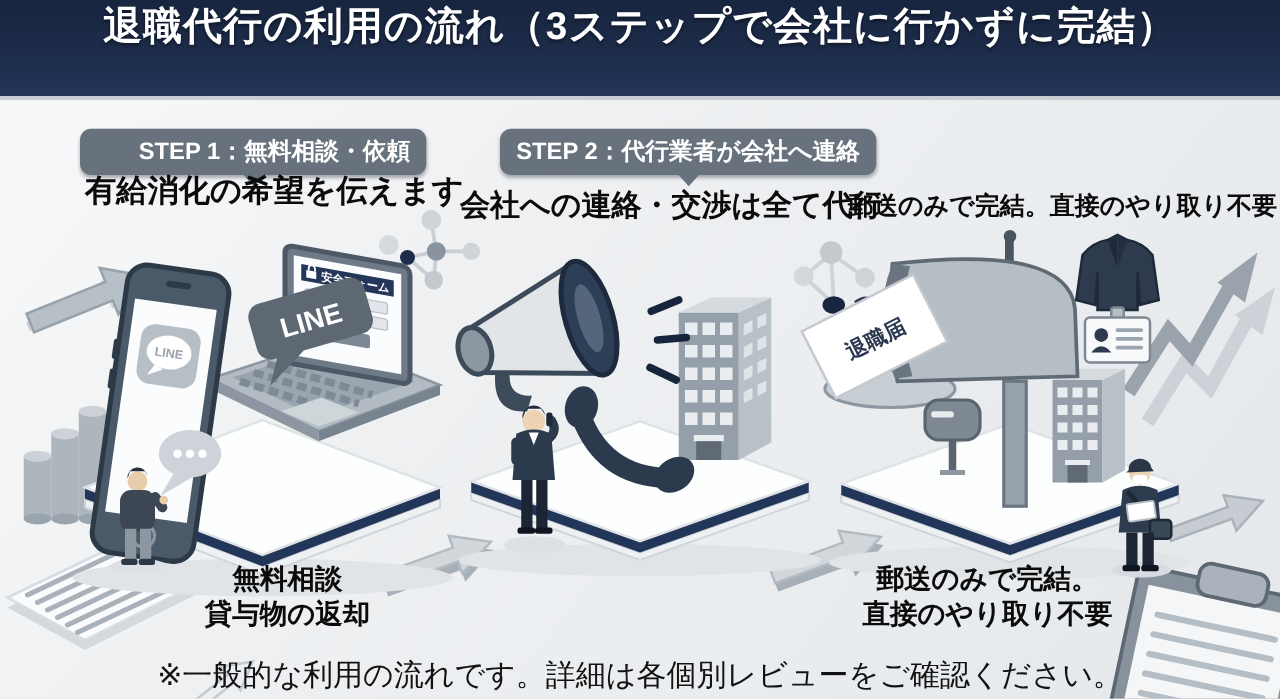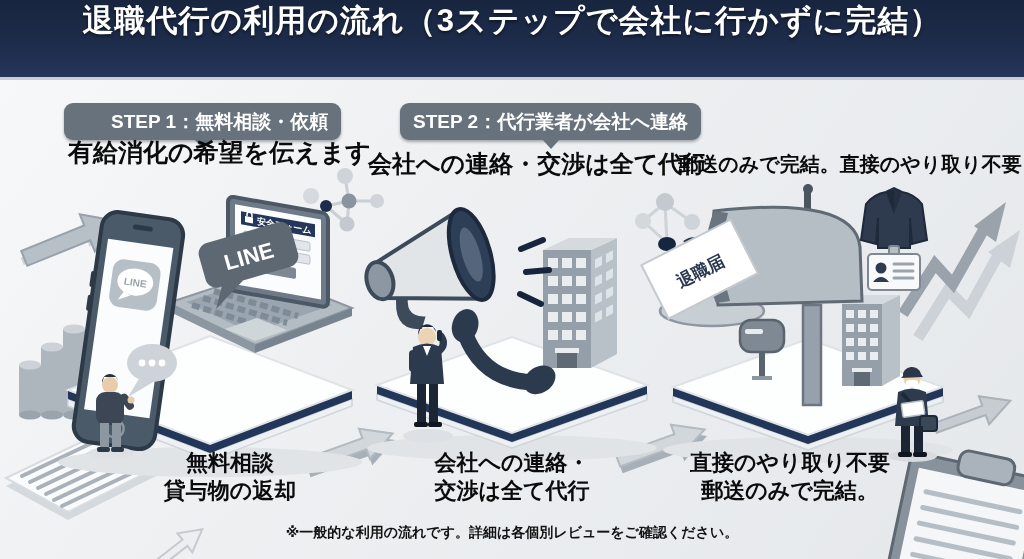--- a/index.html
+++ b/index.html
@@ -20,21 +20,21 @@
     border:9px solid transparent;border-top:10px solid #68727c;border-bottom:none;}
   .b1{left:64px;padding-left:47px;} .b2{left:368px;margin-left:32px;} .b3{left:681px;}
   .subtitle{position:absolute;font-weight:bold;color:#0b0b0b;text-align:center;white-space:nowrap;}
   .s1{left:68px;top:136px;width:300px;font-size:25px;}
   .s2{left:368px;top:148px;width:320px;font-size:24px;}
   .s3{left:678px;top:151px;width:344px;font-size:20px;}
   .caption{position:absolute;top:449px;width:220px;text-align:center;font-weight:bold;
     font-size:22px;line-height:28px;color:#0b0b0b;}
   .c1{left:120px;} .c2{left:402px;} .c3{left:680px;}
   .note{position:absolute;top:524px;left:0;width:1024px;text-align:center;
-    font-size:14px;font-weight:bold;color:#121212;}
+    font-size:24px;font-weight:normal;color:#121212;}
 </style>
 </head>
 <body>
 
 <div class="canvas">
 
 <svg class="art" viewBox="0 0 1024 559">
 
   <g transform="translate(16,238) rotate(-22)">
     <polygon points="0,22 68,22 68,30 100,18 68,6 68,14 0,14" fill="#9fa9b2" opacity="0.45" transform="translate(-3,6)"></polygon>
@@ -366,23 +366,19 @@
   </div>
 
   <div class="subtitle s1">有給消化の希望を伝えます</div>
   <div class="subtitle s2">会社への連絡・交渉は全て代行</div>
   <div class="subtitle s3">郵送のみで完結。直接のやり取り不要</div>
 
   <div class="caption c1">
     <div>無料相談</div>
     <div>貸与物の返却</div>
   </div>
-  <div class="caption c2">
-    <div>会社への連絡・</div>
-    <div>交渉は全て代行</div>
-  </div>
   <div class="caption c3">
+    <div>郵送のみで完結。</div>
     <div>直接のやり取り不要</div>
-    <div>郵送のみで完結。</div>
   </div>
 
   <div class="note">※一般的な利用の流れです。詳細は各個別レビューをご確認ください。</div>
 </div>
 
 </body></html>

